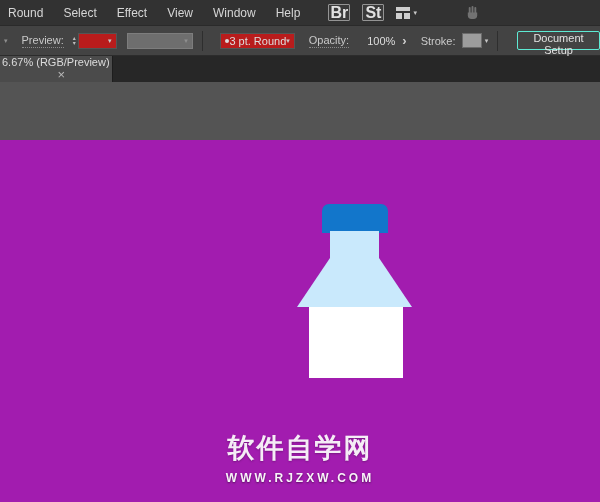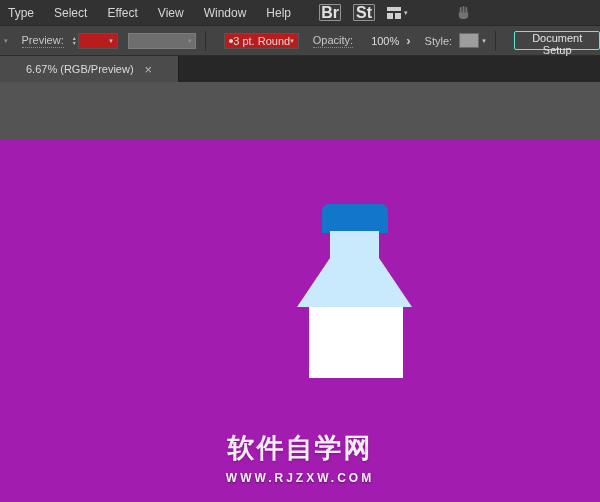--- a/index.html
+++ b/index.html
@@ -68,23 +68,23 @@
     color: #e3e3e3; font-size: 11px; font-family: "Liberation Sans", sans-serif;
     cursor: default;
   }
 
   
   .tabrow {
     flex: 0 0 26px; height: 26px; background: #272727;
     display: flex; align-items: stretch;
   }
   .tab {
-    display: flex; align-items: center; padding: 0 26px;
+    display: flex; align-items: center; padding: 0 2px;
     background: #4b4b4b; border-right: 1px solid #1d1d1d;
-    color: #dcdcdc; font-size: 11px; max-width: 150px;
+    color: #dcdcdc; font-size: 11px; max-width: 150px; flex-direction: column;
   }
   .tab-title { white-space: nowrap; }
   .tab-close { margin-left: 11px; color: #b9b9b9; font-size: 13px; line-height: 1; }
 
   
   .band { flex: 0 0 58px; height: 58px; background: #545454; }
 
   
   .canvas { flex: 1 1 auto; position: relative; overflow: hidden; }
   .bottle { position: absolute; left: 290px; top: 60px; }
@@ -100,21 +100,21 @@
     text-shadow: 0 1px 2px rgba(0,0,0,0.45);
     text-align: center;
   }
 </style>
 </head>
 <body>
 
 <div class="app">
 
   <div class="menubar">
-    <div class="menu-item">Type</div>
+    <div class="menu-item">Round</div>
     <div class="menu-item">Select</div>
     <div class="menu-item">Effect</div>
     <div class="menu-item">View</div>
     <div class="menu-item">Window</div>
     <div class="menu-item">Help</div>
 
     <div class="icon-box mb-brushes">Br</div>
     <div class="icon-box mb-styles">St</div>
 
     <div class="workspace">
@@ -161,21 +161,21 @@
     <span class="dd dd-brush">
       <span class="dot"></span>
       <span class="dd-val">3 pt. Round</span>
       <span class="caret">▾</span>
     </span>
 
     <span class="ctrl-label dotted">Opacity:</span>
     <span class="opacity-val">100%</span>
     <span class="panel-arrow">›</span>
 
-    <span class="ctrl-label">Style:</span>
+    <span class="ctrl-label">Stroke:</span>
     <span class="style-swatch"></span>
     <span class="caret style-caret">▾</span>
 
     <span class="sep"></span>
 
     <button class="doc-setup">Document Setup</button>
   </div>
 
   <div class="tabrow">
     <div class="tab">

